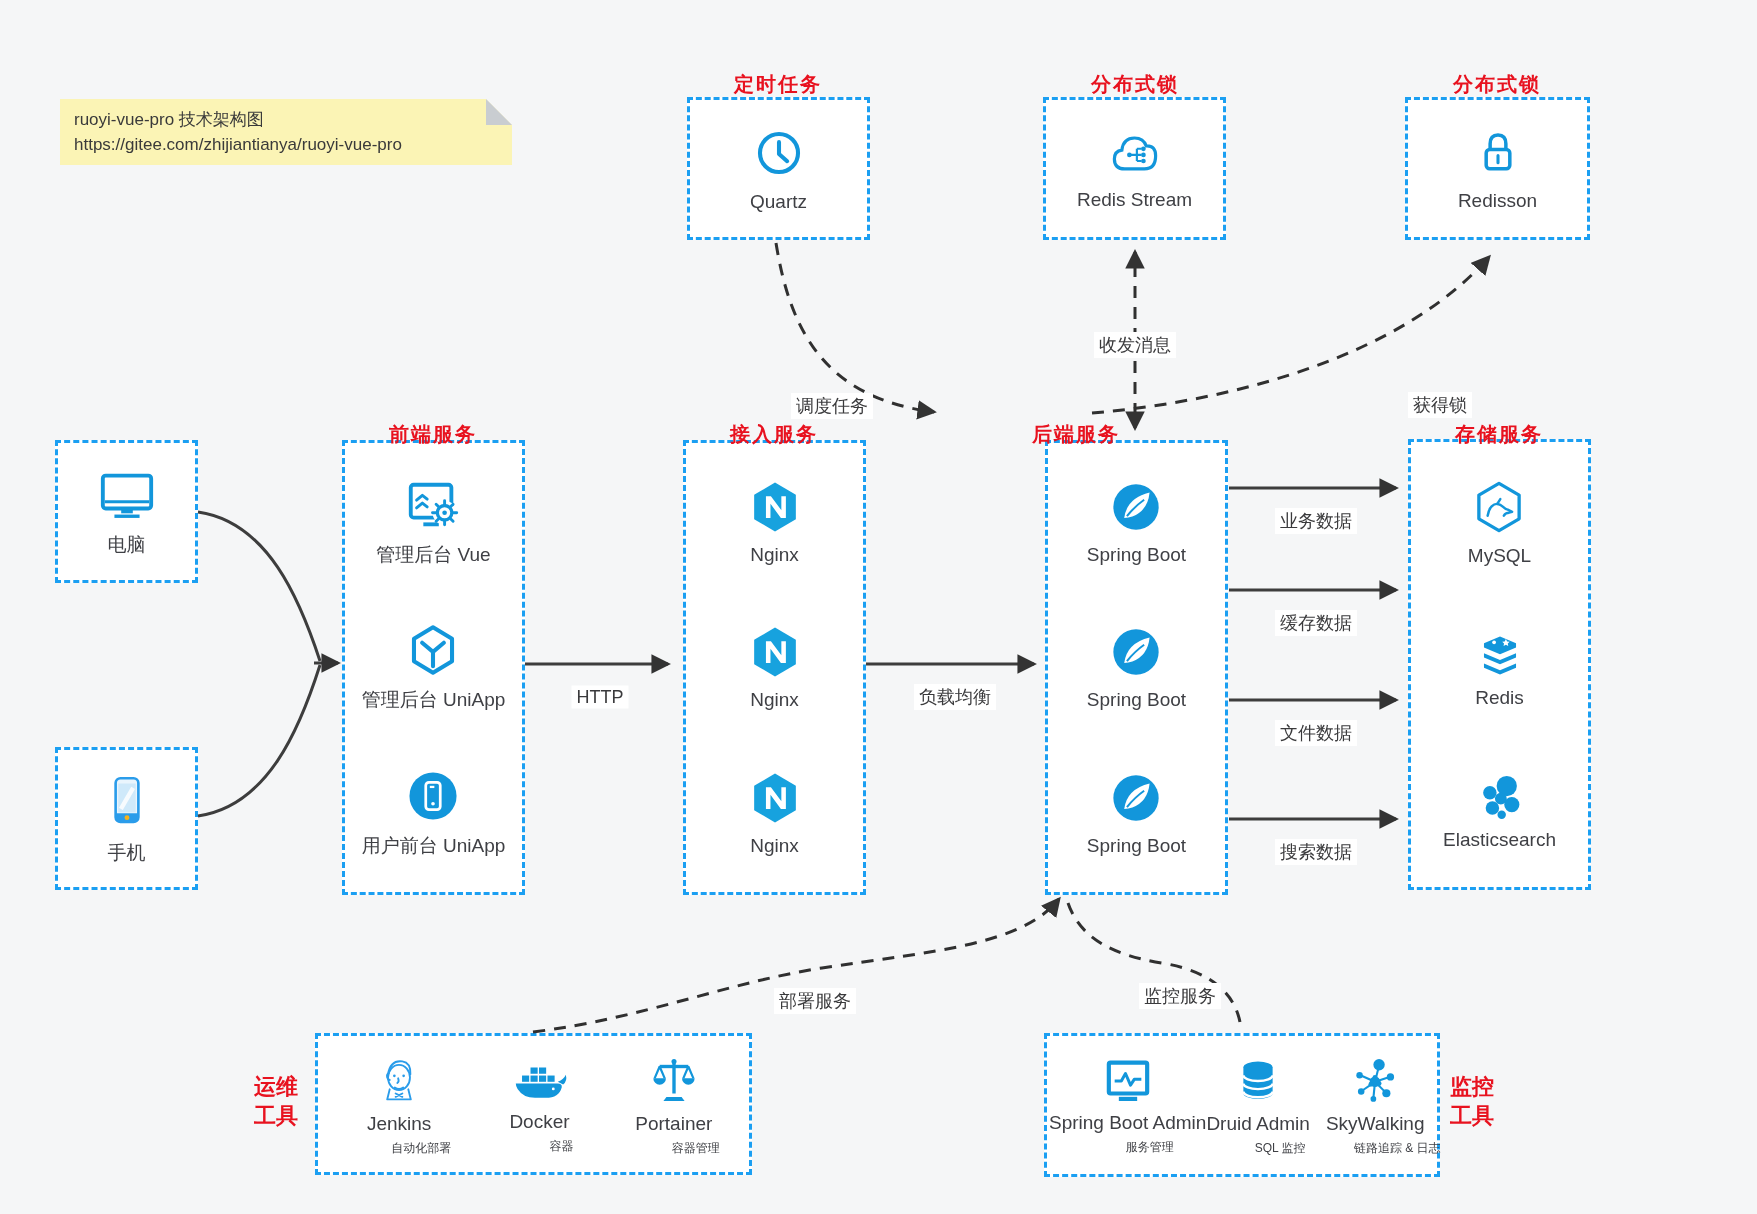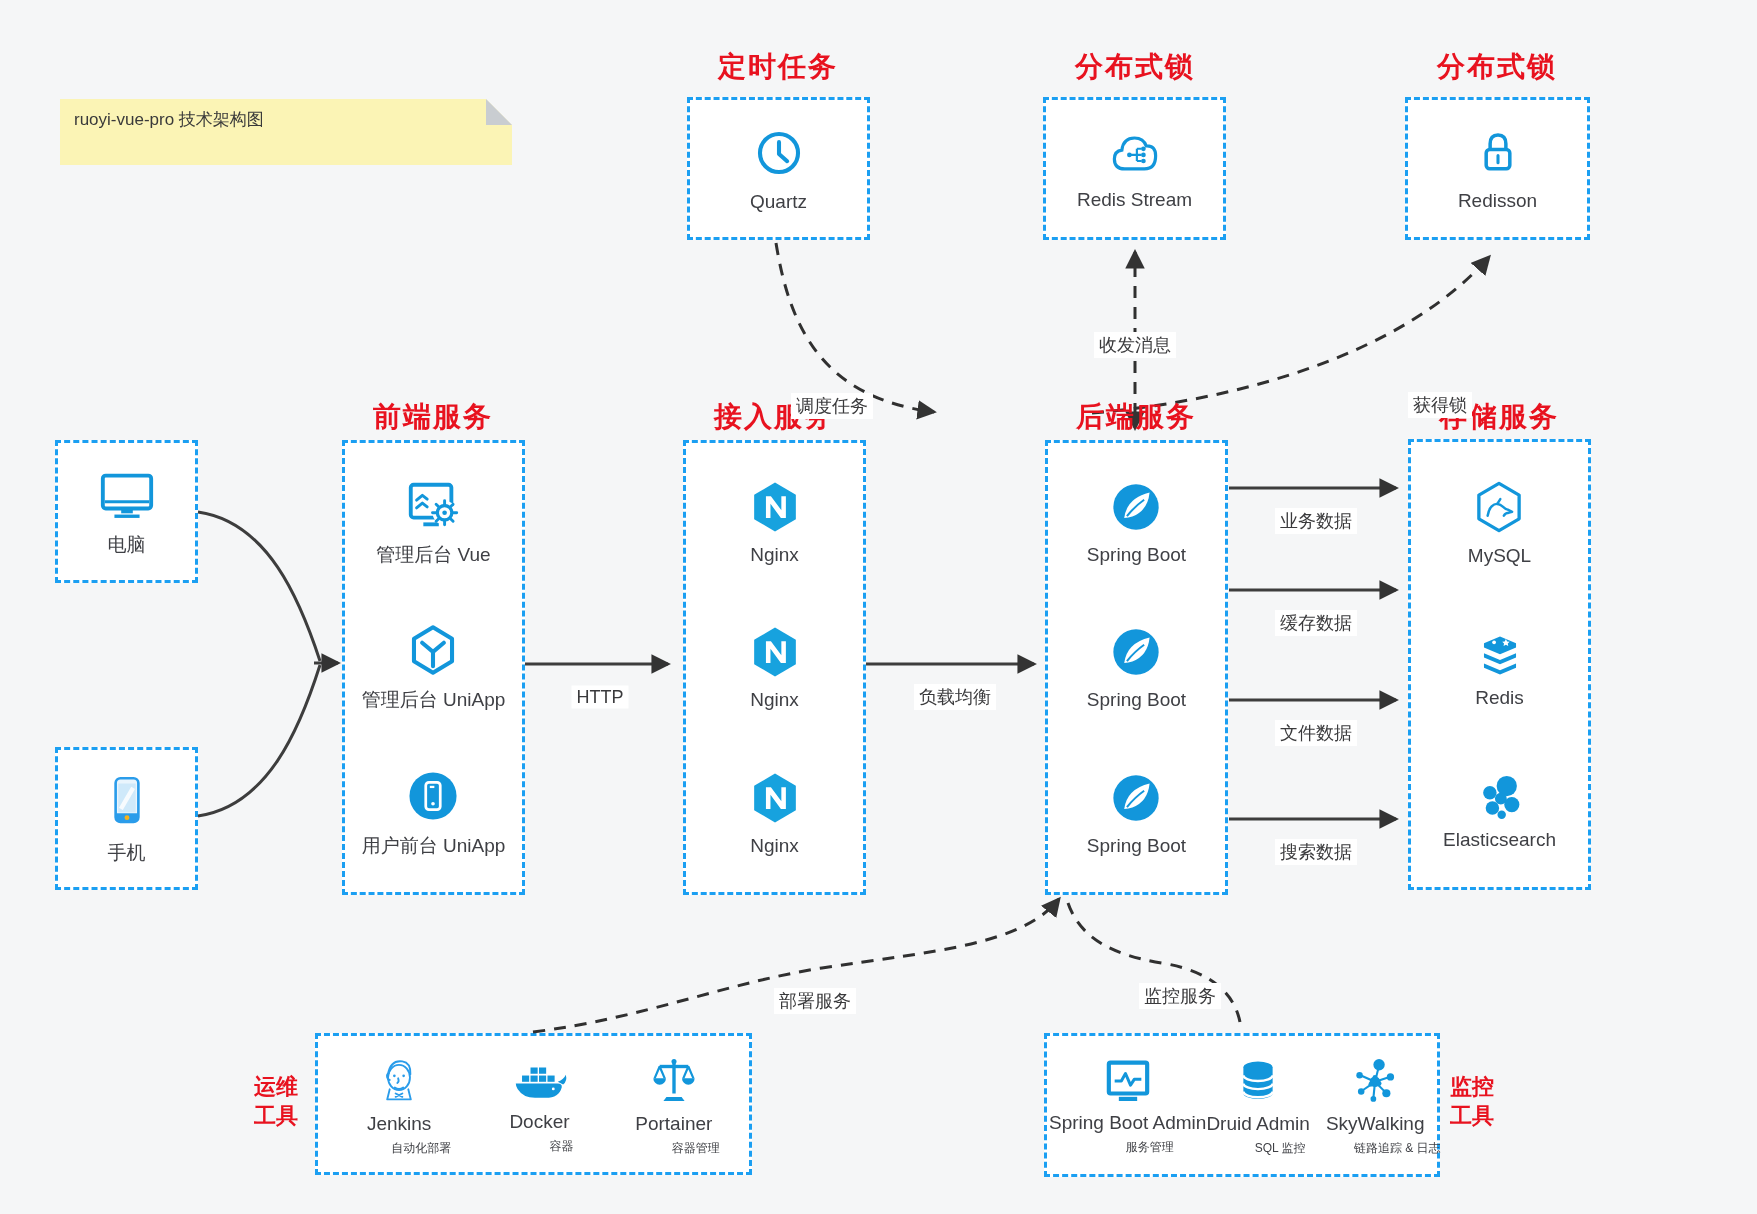--- a/index.html
+++ b/index.html
@@ -19,22 +19,22 @@
   .v-box{flex-direction:column;justify-content:space-around;align-items:center;padding:6px 0;}
   .h-box{flex-direction:row;justify-content:space-around;align-items:center;padding:4px 2px;}
   .single-box{flex-direction:column;justify-content:center;align-items:center;gap:9px;}
 
   .node{display:flex;flex-direction:column;align-items:center;gap:8px;}
   .node-label{font-size:19px;color:var(--txt);white-space:nowrap;}
   .tool-node{display:flex;flex-direction:column;align-items:center;gap:6px;}
   .tool-name{font-size:19px;color:var(--txt);white-space:nowrap;line-height:1.2;text-align:center;}
   .tool-desc{font-size:12px;color:var(--txt);white-space:nowrap;line-height:1.1;text-align:center;margin-left:44px;}
 
-  .sec-title{position:absolute;transform:translateX(-50%);font-size:28px;font-weight:bold;
-             color:var(--red);letter-spacing:2px;white-space:nowrap;z-index:4;}
+  .sec-title{position:absolute;transform:translateX(-50%);font-size:20px;font-weight:bold;
+             color:var(--red);letter-spacing:2px;white-space:nowrap;z-index:4;margin-top:23px;}
   .side-title{position:absolute;font-size:22px;font-weight:bold;color:var(--red);
               line-height:29px;z-index:4;white-space:nowrap;}
 
   .edge-label{position:absolute;transform:translate(-50%,-50%);background:#fff;
               padding:1px 5px;font-size:18px;color:#3a3a3c;white-space:nowrap;z-index:6;margin-top:33px;}
 
   #arrows{position:absolute;left:0;top:0;z-index:3;pointer-events:none;}
 
   .note{position:absolute;left:60px;top:99px;width:452px;height:66px;background:#fbf4b5;
         z-index:4;box-sizing:border-box;padding:8px 14px;font-size:17px;color:#3a3a3a;
@@ -43,20 +43,21 @@
 
   .icon{line-height:0;}
 </style>
 </head>
 <body>
 
 <div id="canvas">
 
   <div class="note">
     <div>ruoyi-vue-pro 技术架构图</div>
+    <div>https://gitee.com/zhijiantianya/ruoyi-vue-pro</div>
     <svg class="fold" width="26" height="26">
       <polygon points="0,0 26,0 26,26" fill="#f5f6f7"></polygon>
       <polygon points="0,0 26,26 0,26" fill="#c9cdd1"></polygon>
     </svg>
   </div>
 
   <div class="sec-title" style="left:778px;top:48px;">定时任务</div>
   <div class="sec-title" style="left:1135px;top:48px;">分布式锁</div>
   <div class="sec-title" style="left:1497px;top:48px;">分布式锁</div>
 
@@ -119,21 +120,21 @@
         <path d="M25 41 L39 17" stroke="#ffffff" stroke-width="5" opacity="0.85"></path>
         <path d="M19 46 h26 v4.5 a5.5 5.5 0 0 1 -5.5 5.5 h-15 a5.5 5.5 0 0 1 -5.5 -5.5 z" fill="#2a9cea"></path>
         <circle cx="32" cy="51" r="2.8" fill="#f6b21b"></circle>
       </svg>
     </span>
     <div class="node-label">手机</div>
   </div>
 
   <div class="sec-title" style="left:433px;top:398px;">前端服务</div>
   <div class="sec-title" style="left:774px;top:398px;">接入服务</div>
-  <div class="sec-title" style="left:1136px;top:398px;">后端服务</div>
+  <div class="sec-title" style="left:1076px;top:398px;">后端服务</div>
   <div class="sec-title" style="left:1499px;top:398px;">存储服务</div>
 
   <div class="dashed-box v-box" style="left:342px;top:440px;width:183px;height:455px;">
     <div class="node">
       <span class="icon">
         <svg width="62" height="58" viewBox="0 0 64 60">
           <rect x="9" y="9" width="42" height="34" rx="3" fill="none" stroke="#1296db" stroke-width="4"></rect>
           <path d="M15 25 l6 -5 5 4 M15 33 l6 -5 5 4" fill="none" stroke="#1296db" stroke-width="3" stroke-linecap="round" stroke-linejoin="round"></path>
           <path d="M22 50 h16" stroke="#1296db" stroke-width="4"></path>
           <circle cx="44" cy="38" r="12.5" fill="#ffffff"></circle>

